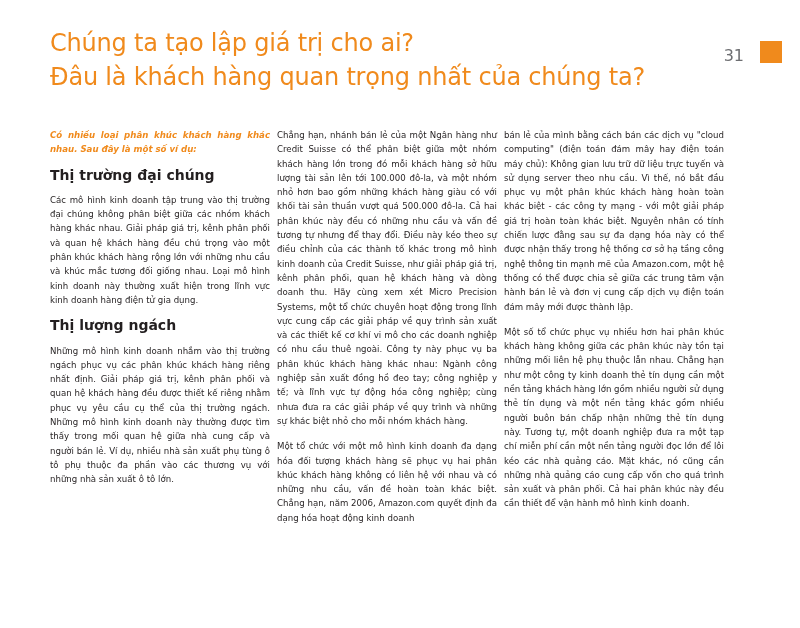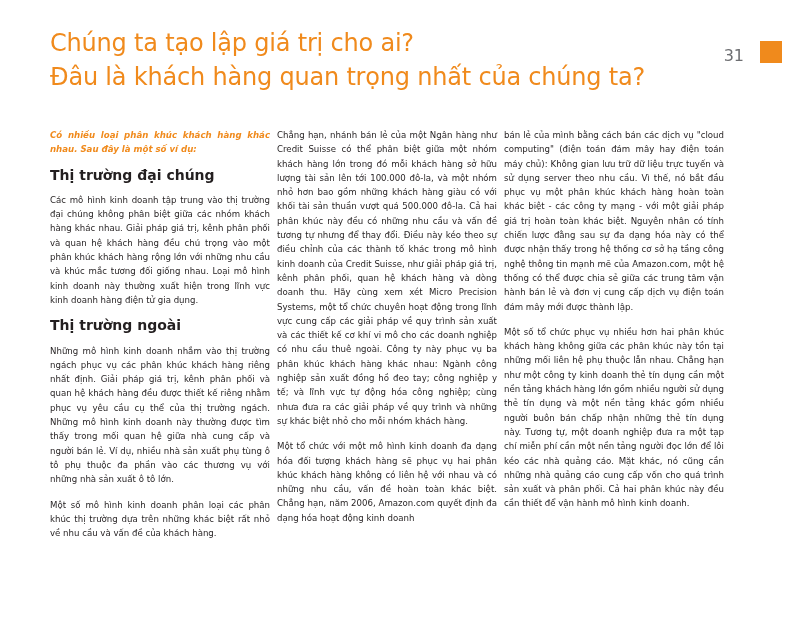--- a/index.html
+++ b/index.html
@@ -100,23 +100,22 @@
     <div class="headline-line">Chúng ta tạo lập giá trị cho ai?</div>
     <div class="headline-line">Đâu là khách hàng quan trọng nhất của chúng ta?</div>
   </div>
 
   <div class="columns">
 
     <div class="col">
       <p class="intro-italic">Có nhiều loại phân khúc khách hàng khác nhau. Sau đây là một số ví dụ:</p>
       <p class="sub-head">Thị trường đại chúng</p>
       <p>Các mô hình kinh doanh tập trung vào thị trường đại chúng không phân biệt giữa các nhóm khách hàng khác nhau. Giải pháp giá trị, kênh phân phối và quan hệ khách hàng đều chú trọng vào một phân khúc khách hàng rộng lớn với những nhu cầu và khúc mắc tương đối giống nhau. Loại mô hình kinh doanh này thường xuất hiện trong lĩnh vực kinh doanh hàng điện tử gia dụng.</p>
-      <p class="sub-head">Thị trường ngoài</p>
+      <p class="sub-head">Thị lượng ngách</p>
       <p>Những mô hình kinh doanh nhắm vào thị trường ngách phục vụ các phân khúc khách hàng riêng nhất định. Giải pháp giá trị, kênh phân phối và quan hệ khách hàng đều được thiết kế riêng nhằm phục vụ yêu cầu cụ thể của thị trường ngách. Những mô hình kinh doanh này thường được tìm thấy trong mối quan hệ giữa nhà cung cấp và người bán lẻ. Ví dụ, nhiều nhà sản xuất phụ tùng ô tô phụ thuộc đa phần vào các thương vụ với những nhà sản xuất ô tô lớn.</p>
-      <p>Một số mô hình kinh doanh phân loại các phân khúc thị trường dựa trên những khác biệt rất nhỏ về nhu cầu và vấn đề của khách hàng.</p>
     </div>
 
     <div class="col">
       <p>Chẳng hạn, nhánh bán lẻ của một Ngân hàng như Credit Suisse có thể phân biệt giữa một nhóm khách hàng lớn trong đó mỗi khách hàng sở hữu lượng tài sản lên tới 100.000 đô-la, và một nhóm nhỏ hơn bao gồm những khách hàng giàu có với khối tài sản thuần vượt quá 500.000 đô-la. Cả hai phân khúc này đều có những nhu cầu và vấn đề tương tự nhưng để thay đổi. Điều này kéo theo sự điều chỉnh của các thành tố khác trong mô hình kinh doanh của Credit Suisse, như giải pháp giá trị, kênh phân phối, quan hệ khách hàng và dòng doanh thu. Hãy cùng xem xét Micro Precision Systems, một tổ chức chuyên hoạt động trong lĩnh vực cung cấp các giải pháp về quy trình sản xuất và các thiết kế cơ khí vi mô cho các doanh nghiệp có nhu cầu thuê ngoài. Công ty này phục vụ ba phân khúc khách hàng khác nhau: Ngành công nghiệp sản xuất đồng hồ đeo tay; công nghiệp y tế; và lĩnh vực tự động hóa công nghiệp; cùng nhưa đưa ra các giải pháp về quy trình và những sự khác biệt nhỏ cho mỗi nhóm khách hàng.</p>
       <p>Một tổ chức với một mô hình kinh doanh đa dạng hóa đối tượng khách hàng sẽ phục vụ hai phân khúc khách hàng không có liên hệ với nhau và có những nhu cầu, vấn đề hoàn toàn khác biệt. Chẳng hạn, năm 2006, Amazon.com quyết định đa dạng hóa hoạt động kinh doanh</p>
     </div>
 
     <div class="col">
       <p>bán lẻ của mình bằng cách bán các dịch vụ "cloud computing" (điện toán đám mây hay điện toán máy chủ): Không gian lưu trữ dữ liệu trực tuyến và sử dụng server theo nhu cầu. Vì thế, nó bắt đầu phục vụ một phân khúc khách hàng hoàn toàn khác biệt - các công ty mạng - với một giải pháp giá trị hoàn toàn khác biệt. Nguyên nhân có tính chiến lược đằng sau sự đa dạng hóa này có thể được nhận thấy trong hệ thống cơ sở hạ tầng công nghệ thông tin mạnh mẽ của Amazon.com, một hệ thống có thể được chia sẻ giữa các trung tâm vận hành bán lẻ và đơn vị cung cấp dịch vụ điện toán đám mây mới được thành lập.</p>
       <p>Một số tổ chức phục vụ nhiều hơn hai phân khúc khách hàng không giữa các phân khúc này tồn tại những mối liên hệ phụ thuộc lẫn nhau. Chẳng hạn như một công ty kinh doanh thẻ tín dụng cần một nền tảng khách hàng lớn gồm nhiều người sử dụng thẻ tín dụng và một nền tảng khác gồm nhiều người buôn bán chấp nhận những thẻ tín dụng này. Tương tự, một doanh nghiệp đưa ra một tạp chí miễn phí cần một nền tảng người đọc lớn để lôi kéo các nhà quảng cáo. Mặt khác, nó cũng cần những nhà quảng cáo cung cấp vốn cho quá trình sản xuất và phân phối. Cả hai phân khúc này đều cần thiết để vận hành mô hình kinh doanh.</p>

